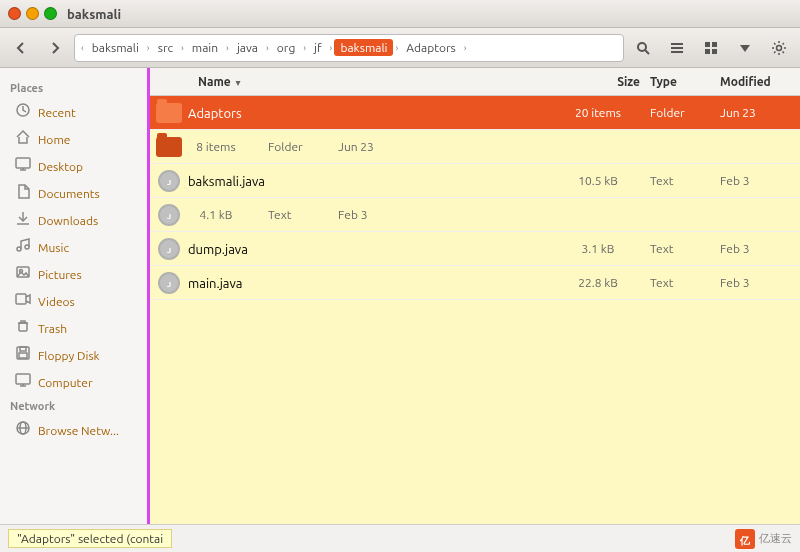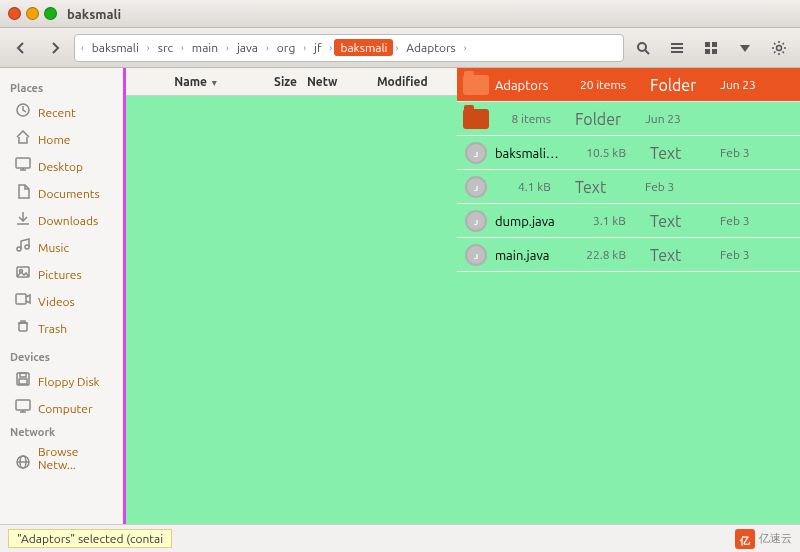--- a/index.html
+++ b/index.html
@@ -129,21 +129,22 @@
       justify-content: center;
       font-size: 14px;
       flex-shrink: 0;
     }
     .sidebar-item-label { font-size: 12px; }
 
     
     .file-area {
       flex: 1;
       display: flex;
-      background: #86efac;
+      flex-direction: column;
+      background: #fef9c3;
     }
     .file-table-header {
       display: flex;
       align-items: center;
       background: #f5f3f0;
       border-bottom: 1px solid #d0ccc8;
       height: 28px;
       padding: 0;
     }
     .col-name { flex: 1; padding: 0 10px; font-weight: bold; font-size: 12px; color: #333; cursor: pointer; }
@@ -165,22 +166,22 @@
     .file-row.selected .file-modified { color: white; }
 
     .file-icon-cell {
       width: 38px;
       display: flex;
       align-items: center;
       justify-content: center;
       flex-shrink: 0;
     }
     .file-name-cell { flex: 1; font-size: 13px; padding-right: 8px; overflow: hidden; text-overflow: ellipsis; white-space: nowrap; }
-    .file-size { width: 80px; text-align: right; padding-right: 24px; font-size: 12px; color: #666; }
-    .file-type { width: 70px; font-size: 16px; color: #666; }
+    .file-size { width: 80px; text-align: center; padding-right: 24px; font-size: 12px; color: #666; }
+    .file-type { width: 70px; font-size: 12px; color: #666; }
     .file-modified { width: 80px; font-size: 12px; color: #666; }
 
     .java-icon {
       width: 22px;
       height: 22px;
       background: #b0b0b0;
       border-radius: 50%;
       display: flex;
       align-items: center;
       justify-content: center;
@@ -385,21 +386,20 @@
       <div class="sidebar-item-icon">
         <svg width="16" height="16" viewBox="0 0 16 16" fill="none" stroke="#888" stroke-width="1.5">
             <polyline points="3,5 13,5"></polyline>
             <path d="M6 5V3h4v2"></path>
             <rect x="4" y="5" width="8" height="8" rx="1"></rect>
           </svg>
       </div>
       <span class="sidebar-item-label">Trash</span>
     </div>
 
-    <div class="sidebar-section-label" style="margin-top:6px;">Devices</div>
     <div class="sidebar-item">
       <div class="sidebar-item-icon">
         <svg width="16" height="16" viewBox="0 0 16 16" fill="none" stroke="#888" stroke-width="1.5">
             <rect x="2" y="2" width="12" height="12" rx="1"></rect>
             <rect x="5" y="2" width="6" height="4"></rect>
             <rect x="4" y="8" width="8" height="5"></rect>
           </svg>
       </div>
       <span class="sidebar-item-label">Floppy Disk</span>
     </div>
@@ -432,21 +432,21 @@
     <div class="file-table-header">
       <div style="width:38px;"></div>
       <div class="col-name">
         <span>Name</span>
         <span class="sort-indicator">▾</span>
       </div>
       <div class="col-size">
         <span>Size</span>
       </div>
       <div class="col-type">
-        <span>Netw</span>
+        <span>Type</span>
       </div>
       <div class="col-modified">
         <span>Modified</span>
       </div>
     </div>
 
     <div class="file-list">
 
       <div class="file-row selected">
         <div class="file-icon-cell">

